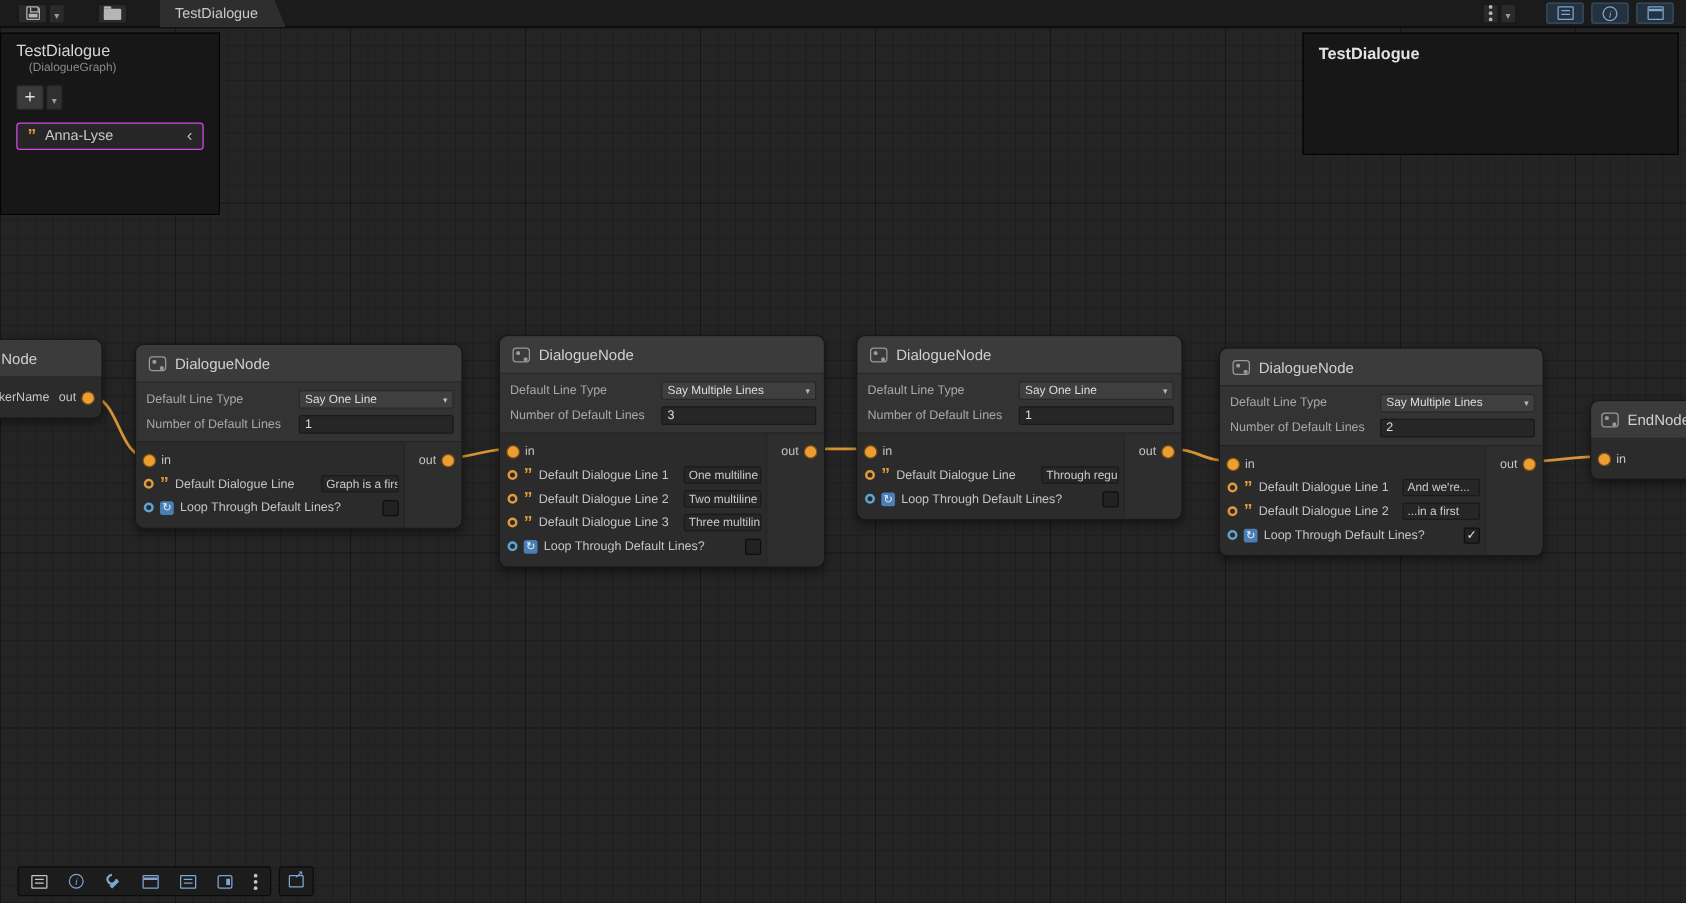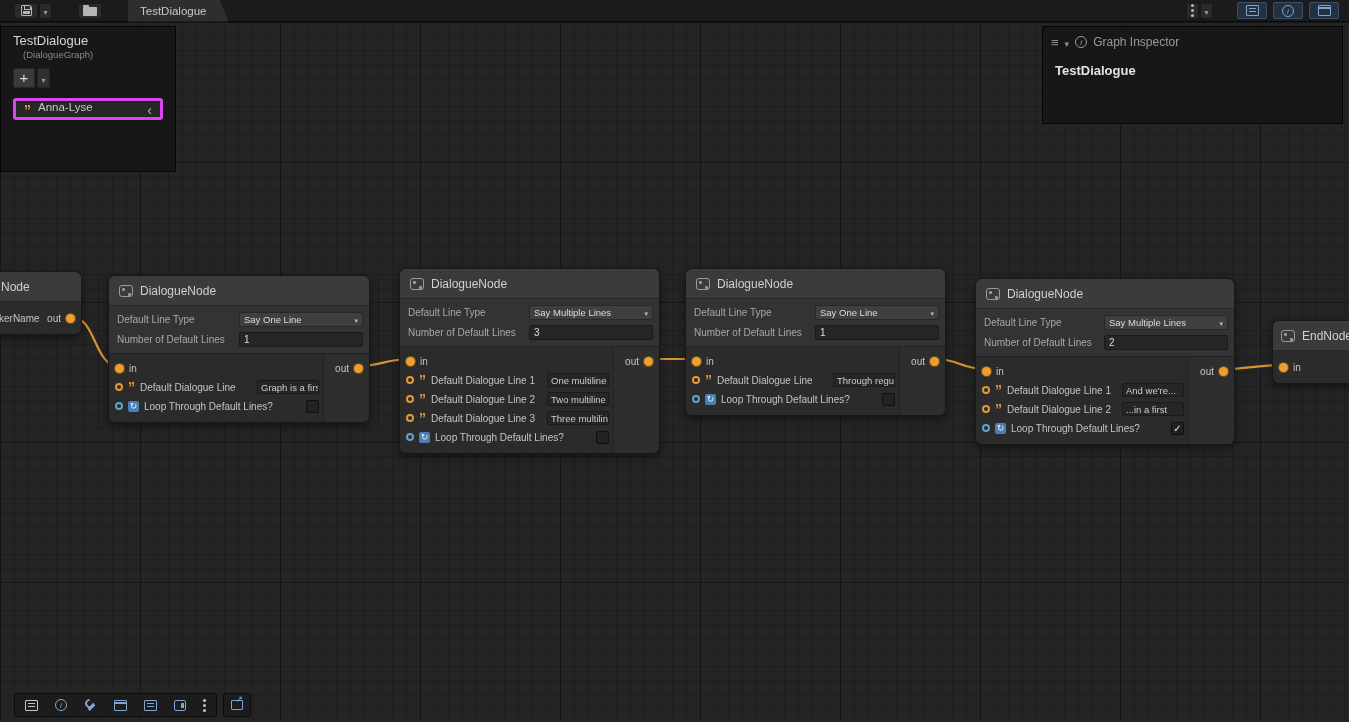--- a/index.html
+++ b/index.html
@@ -94,22 +94,22 @@
   .panel { position:absolute; background:#171717; border:1px solid #050505; z-index:6; }
   .panel-head { display:flex; align-items:center; gap:6px; padding:6px 8px 4px 8px; color:#8d8d8d; }
   .panel-title { font-size:12px; color:#9a9a9a; }
   .bb-name { font-size:13px; color:#d6d6d6; padding:6px 12px 0 12px; }
   .bb-type { font-size:9.5px; color:#8a8a8a; padding:1px 12px 0 22px; }
   .bb-addrow { display:flex; gap:2px; padding:8px 12px 0 12px; align-items:center; }
   .bb-add { width:22px; height:20px; background:#3a3a3a; border:1px solid #262626; border-radius:2px;
     color:#ddd; font-size:15px; line-height:18px; text-align:center; cursor:pointer; }
   .bb-addcaret { width:13px; height:20px; background:#303030; border:1px solid #242424; border-radius:2px;
     display:flex; align-items:center; justify-content:center; cursor:pointer; }
-  .bb-field { margin:10px 12px 0 12px; height:22px; background:#262626; border:3px solid #d946ef; border-radius:3px;
-    display:flex; align-items:flex-start; gap:7px; padding:0 8px; cursor:pointer; }
+  .bb-field { margin:10px 12px 0 12px; height:22px; background:#262626; border:1px solid #d946ef; border-radius:3px;
+    display:flex; align-items:center; gap:7px; padding:0 8px; cursor:pointer; }
   .bb-field-name { font-size:11.5px; color:#c9c9c9; }
   .gi-name { font-size:13px; font-weight:bold; color:#e3e3e3; padding:8px 12px; }
 
   
   .bottom-wrap { position:absolute; left:14px; top:671px; display:flex; gap:6px; z-index:6; }
   .bottom-bar { height:24px; background:#1c1c1c; border:1px solid #0b0b0b; border-radius:3px;
     display:flex; align-items:center; padding:0 10px; gap:17px; }
   .bottom-btn { width:28px; height:24px; background:#1c1c1c; border:1px solid #0b0b0b; border-radius:3px;
     display:flex; align-items:center; justify-content:center; color:#7fa6cf; cursor:pointer; }
   .blue { color:#7fa6cf; }
@@ -399,26 +399,20 @@
         </button>
     </div>
     <div class="bb-field">
       <span class="quote-icon"></span>
       <span class="bb-field-name">Anna-Lyse</span>
       <span class="chevl" style="margin-left:auto"></span>
     </div>
   </div>
 
   <div class="panel" style="left:1042px; top:4px; width:301px; height:98px;">
-    <div class="panel-head">
-      <span class="hamb"></span>
-      <span class="pcaret"></span>
-      <span class="info-circ" style="color:#9a9a9a"></span>
-      <span class="panel-title">Graph Inspector</span>
-    </div>
     <div class="gi-name">TestDialogue</div>
   </div>
 
   <div class="bottom-wrap">
     <div class="bottom-bar">
       <button class="icon-btn gray">
           <span class="mini-board"></span>
         </button>
       <button class="icon-btn blue">
           <span class="info-circ"></span>

